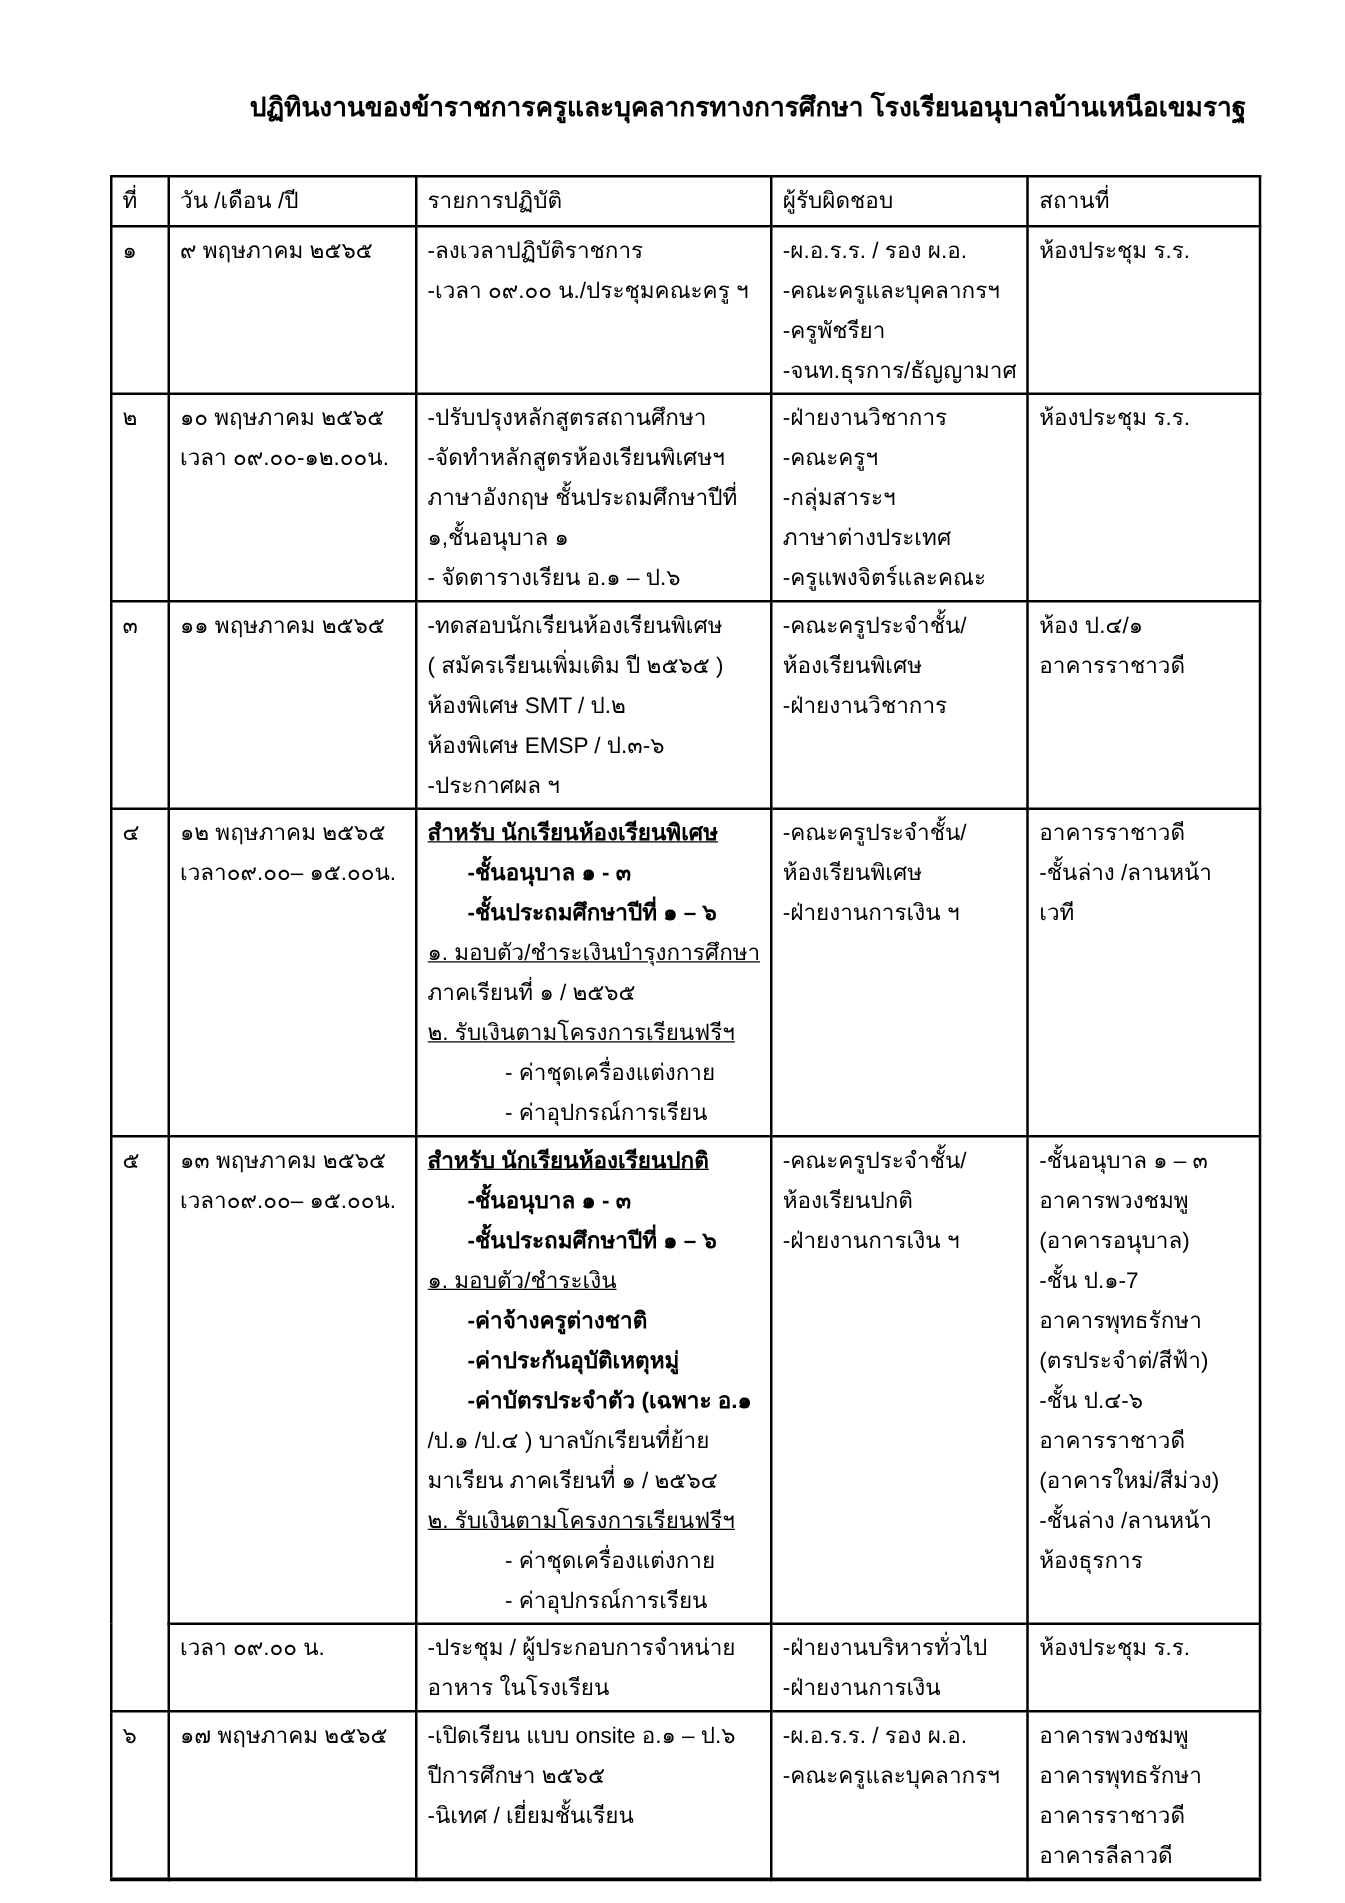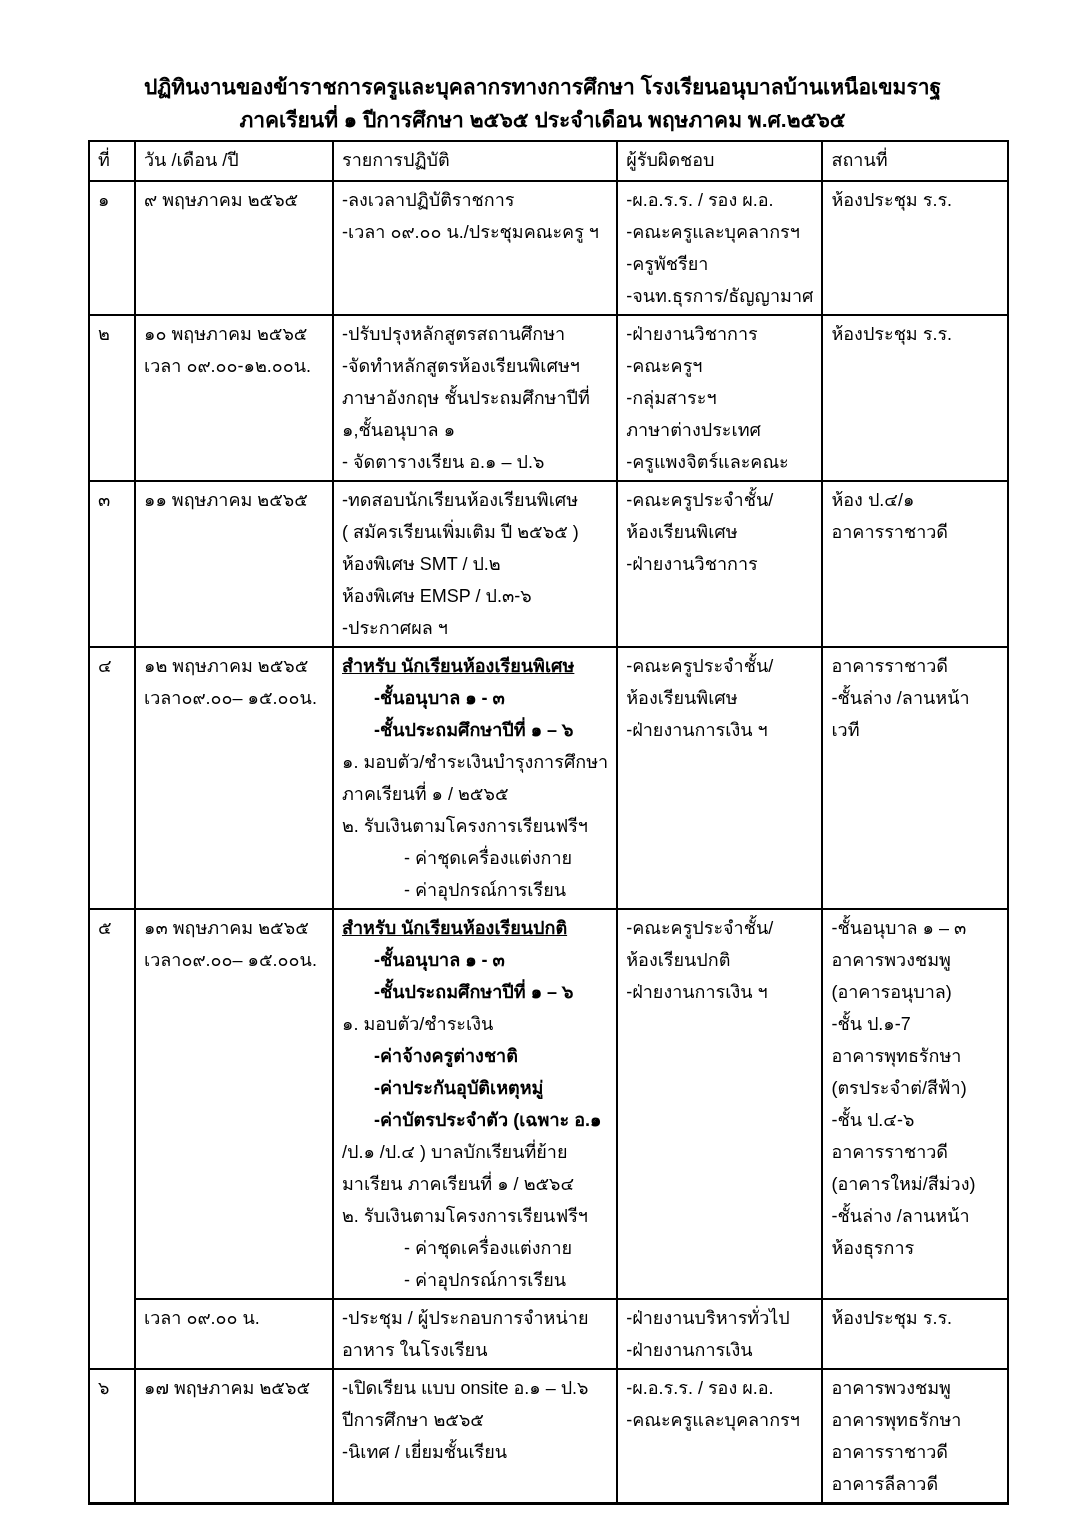--- a/index.html
+++ b/index.html
@@ -9,21 +9,21 @@
     height: 1522px;
     background: #ffffff;
     font-family: "Liberation Sans", sans-serif;
     color: #000000;
   }
   .titles {
     position: absolute;
     top: 70px;
     left: 88px;
     width: 909px;
-    text-align: center;
+    text-align: right;
     font-weight: bold;
     font-size: 21px;
     line-height: 33px;
   }
   table.sched {
     position: absolute;
     top: 140px;
     left: 88px;
     border-collapse: collapse;
     table-layout: fixed;
@@ -37,39 +37,38 @@
     font-size: 18px;
     font-weight: normal;
     text-align: left;
     line-height: 32px;
     overflow: hidden;
   }
   table.sched th { height: 34px; }
   .c0 { text-align: center; }
   .ln { white-space: nowrap; overflow: hidden; }
   .b-u { font-weight: bold; text-decoration: underline; }
-  .u { }
+  .u { text-decoration: underline; }
   .in1 { padding-left: 32px; font-weight: bold; }
   .in2 { padding-left: 62px; }
   tr.r1 { height: 126px; }
   tr.r2 { height: 166px; }
   tr.r3 { height: 164px; }
   tr.r4 { height: 258px; }
   tr.r5 { height: 386px; }
   tr.r5b { height: 68px; }
   tr.r6 { height: 128px; }
 </style>
 </head>
 <body>
 
 <div class="page">
 
   <div class="titles">
     <div>ปฏิทินงานของข้าราชการครูและบุคลากรทางการศึกษา  โรงเรียนอนุบาลบ้านเหนือเขมราฐ</div>
-    <div>ภาคเรียนที่ ๑  ปีการศึกษา ๒๕๖๕    ประจำเดือน พฤษภาคม พ.ศ.๒๕๖๕</div>
   </div>
 
   <table class="sched">
     <colgroup>
       <col style="width:46px">
         <col style="width:198px">
         <col style="width:280px">
         <col style="width:197px">
         <col style="width:186px">
     </colgroup>

